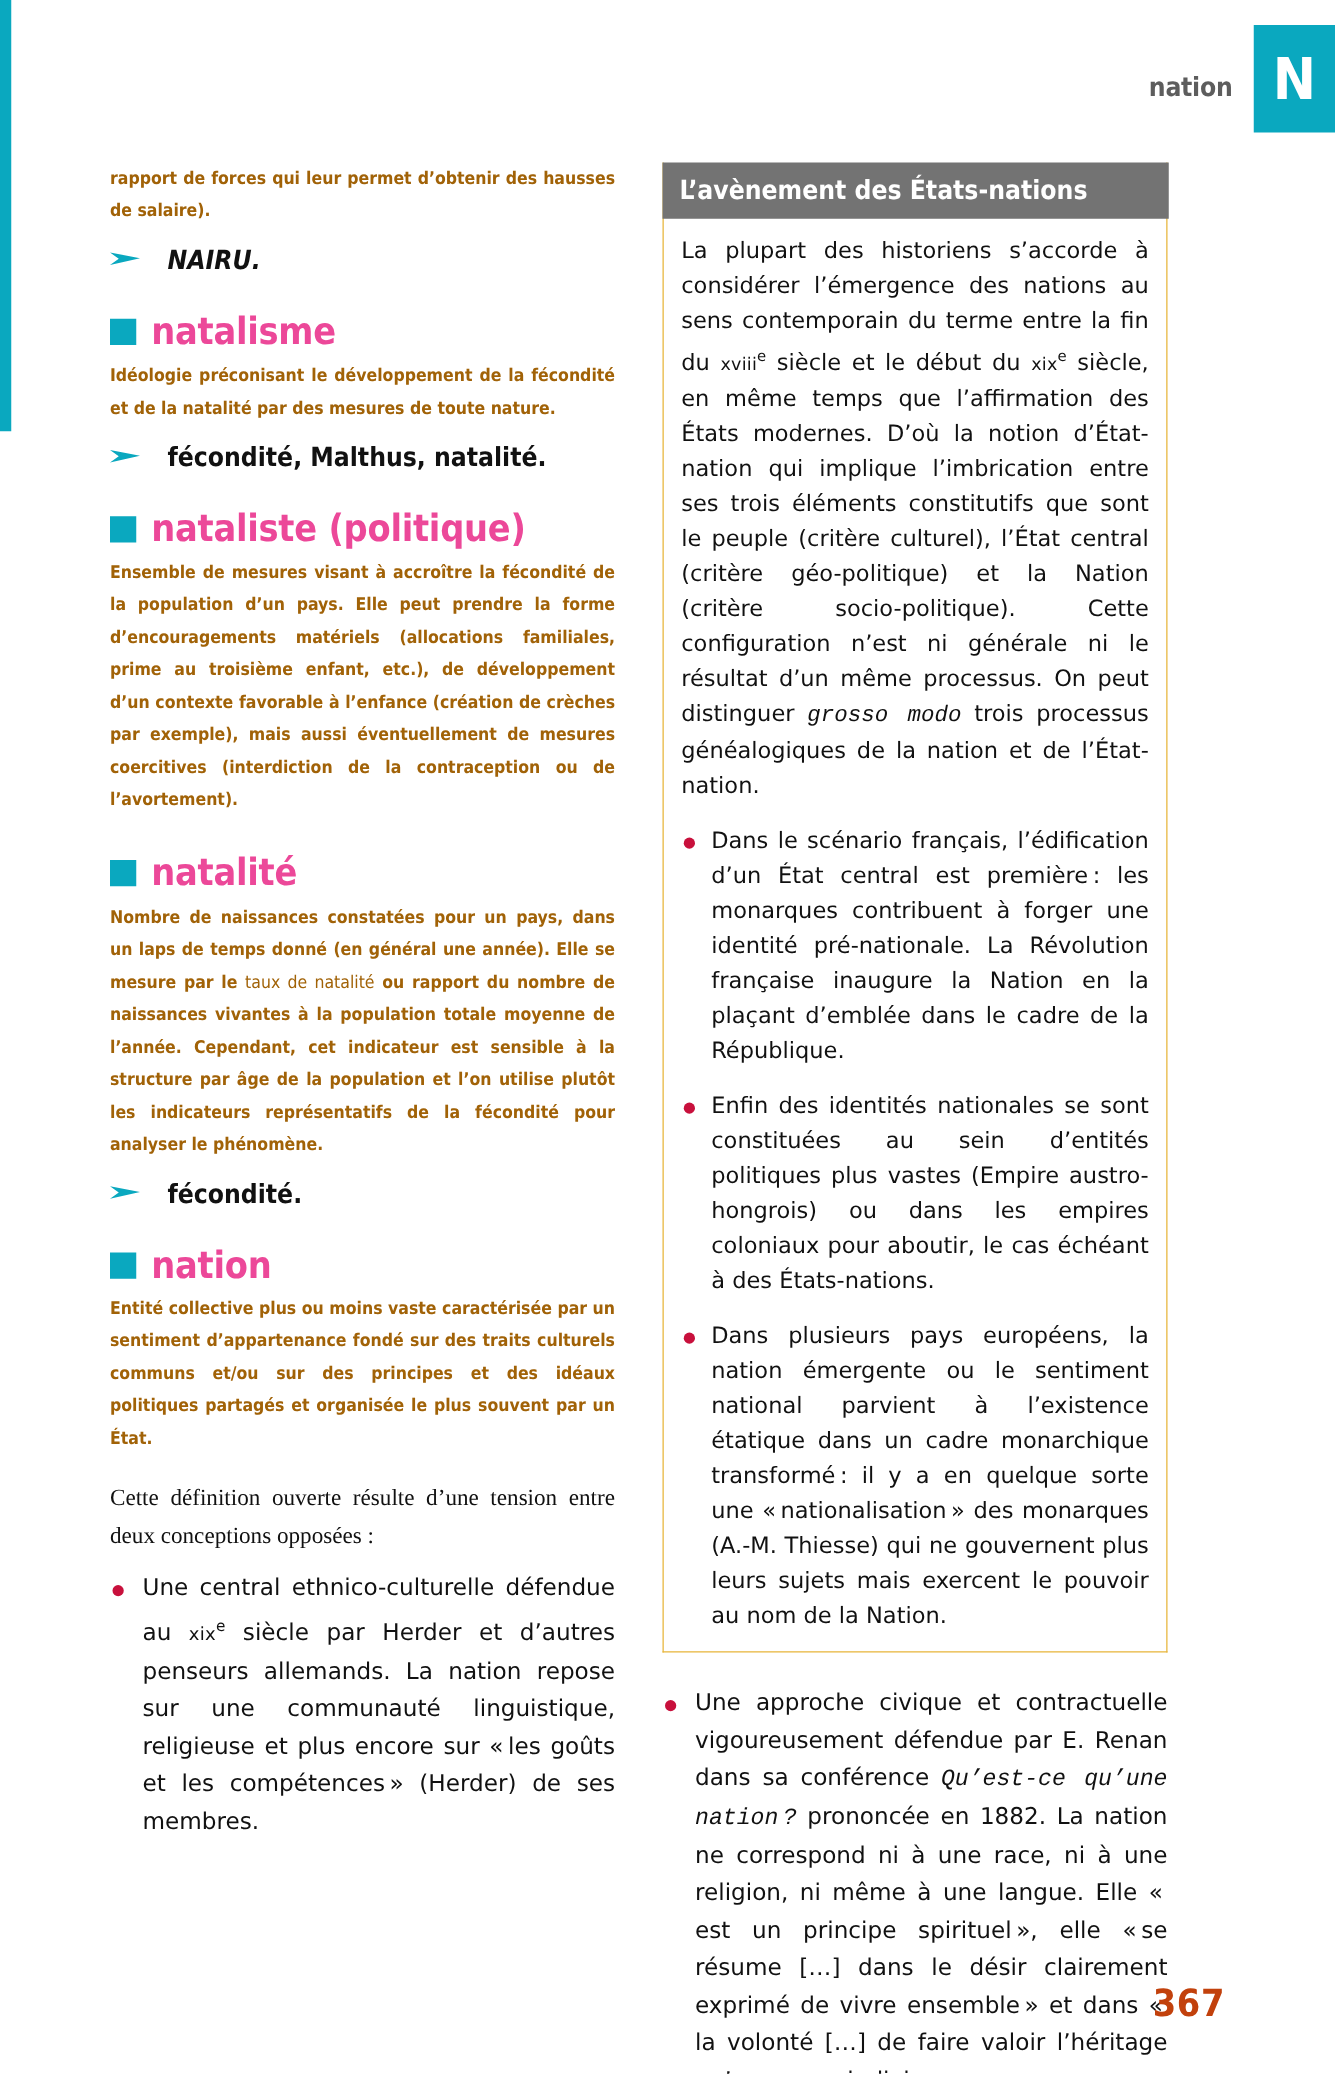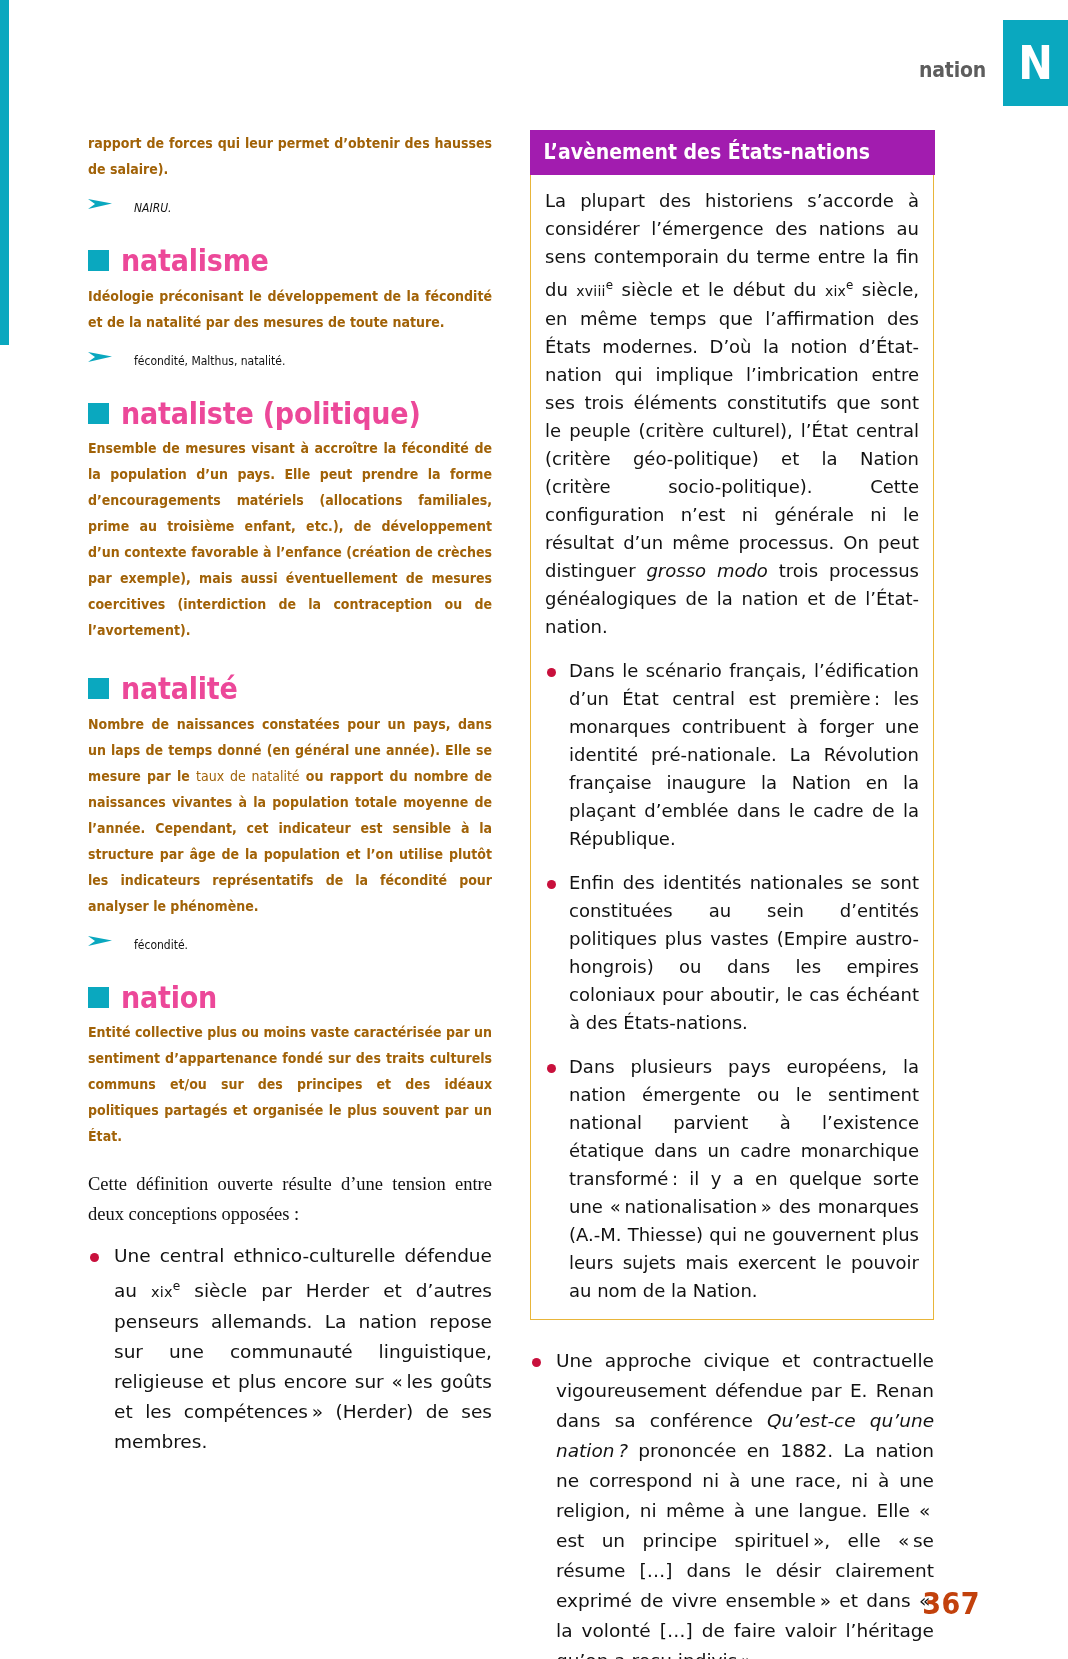--- a/index.html
+++ b/index.html
@@ -111,40 +111,40 @@
     align-items: baseline;
     margin: 14px 0 6px 0;
   }
   .xref-arrow {
     flex: 0 0 auto;
     width: 46px;
     line-height: 0;
   }
   .xref-text {
     font-family: "DejaVu Sans Condensed", "Liberation Sans Narrow", "Liberation Sans", sans-serif;
-    font-weight: normal;
-    font-size: 12px;
+    font-weight: bold;
+    font-size: 21px;
     color: #111111;
     text-align: right;
   }
   .xref-text.ital { font-style: italic; }
 
   
   .body-text {
     font-family: "DejaVu Sans", sans-serif;
     font-size: 18.5px;
     line-height: 30px;
     color: #111111;
     text-align: justify;
     margin: 8px 0 0 0;
     font-weight: 400;
   }
   .body-text.tight { margin-top: 20px; font-family: Liberation Serif, serif; }
   .body-text b { font-weight: normal; }
-  .body-text i { font-style: italic; }
+  .body-text i { font-style: italic; font-family: Liberation Mono, monospace; }
   .sc {
     font-size: 0.78em;
     letter-spacing: 0.2px;
   }
   .sup { font-size: 0.66em; vertical-align: super; }
 
   
   .bullet-par {
     position: relative;
     padding-left: 26px;
@@ -161,21 +161,21 @@
   }
 
   
   .box {
     border: 1.5px solid #e8b53a;
     border-top: none;
     background: #ffffff;
     margin-bottom: 26px;
   }
   .box-header {
-    background: #a21caf;
+    background: #737373;
     color: #ffffff;
     font-family: "DejaVu Sans Condensed", "Liberation Sans Narrow", "Liberation Sans", sans-serif;
     font-weight: bold;
     font-size: 21px;
     padding: 10px 16px 11px 14px;
     margin: 0 -1.5px 0 -1.5px;
   }
   .box-body {
     padding: 12px 14px 14px 14px;
   }

